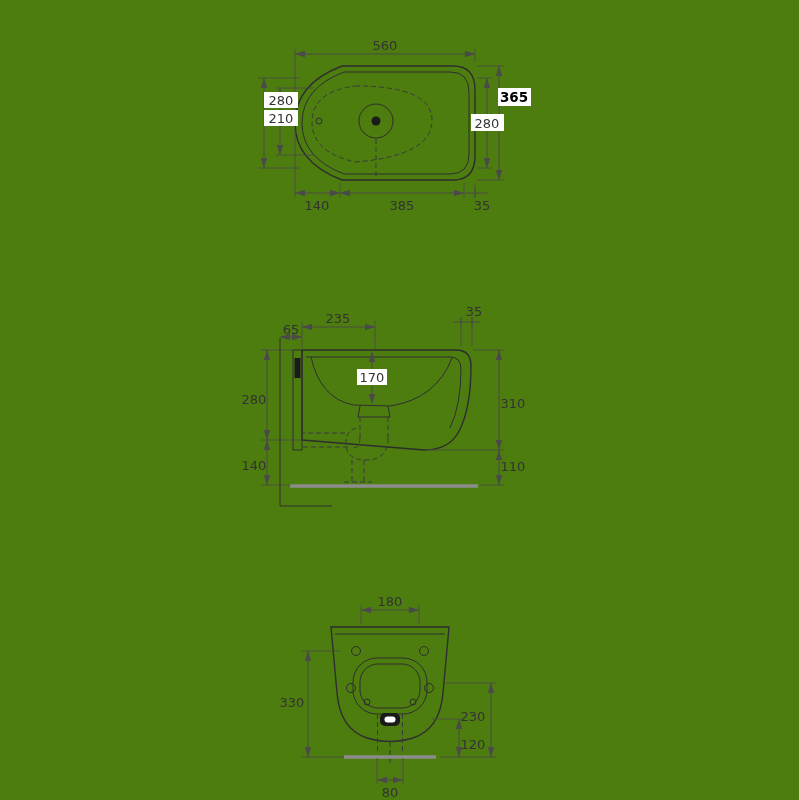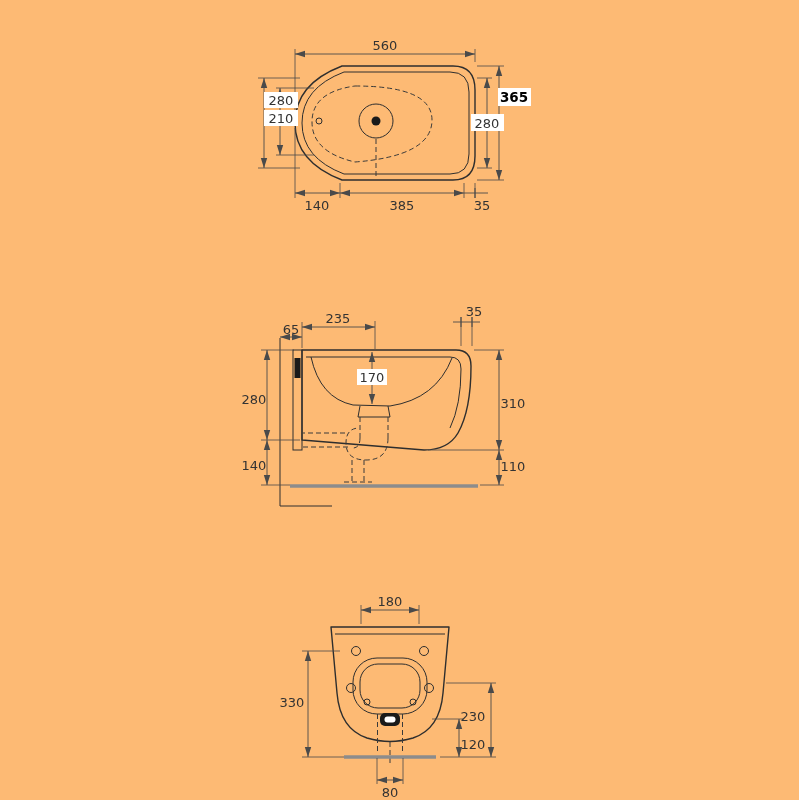--- a/index.html
+++ b/index.html
@@ -1,16 +1,16 @@
 <!DOCTYPE html>
 <html><head>
 <meta charset="utf-8">
 <style>
   html,body{margin:0;padding:0;background:#ffffff;}
-  .stage{position:relative;width:799px;height:800px;background:#fdba74;overflow:hidden;}
+  .stage{position:relative;width:799px;height:800px;background:#4d7c0f;overflow:hidden;}
   svg{position:absolute;inset:0;}
   svg text{font-family:"DejaVu Sans",sans-serif;font-size:13px;fill:#333;text-anchor:middle;dominant-baseline:central;}
   svg text.b{font-weight:bold;fill:#000;font-size:13.5px;}
   .obj{stroke:#2e2e2e;stroke-width:1.4;fill:none;stroke-linejoin:round;stroke-linecap:round;}
   .obj2{stroke:#2e2e2e;stroke-width:1;fill:none;}
   .dash{stroke:#3a3a3a;stroke-width:1;fill:none;stroke-dasharray:5 3;}
   .dim{stroke:#4a4a4a;stroke-width:0.9;fill:none;}
   .arr{marker-start:url(#mS);marker-end:url(#mE);}
   .ext{stroke:#4a4a4a;stroke-width:0.8;fill:none;}
   .tick{stroke:#4a4a4a;stroke-width:1;}

